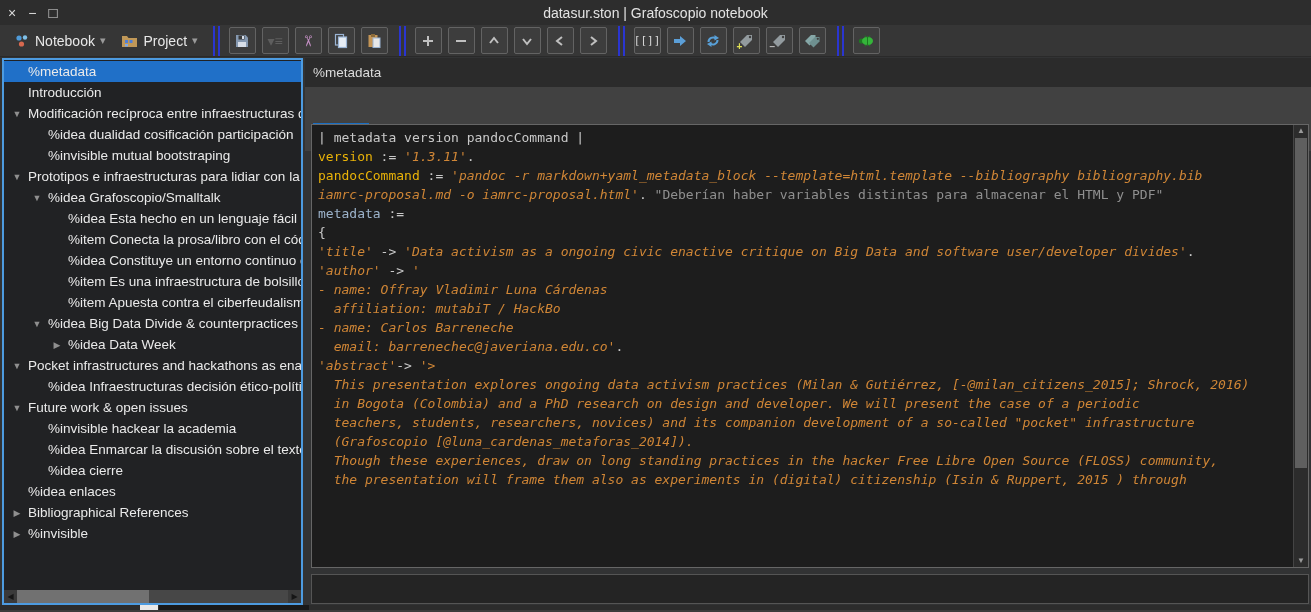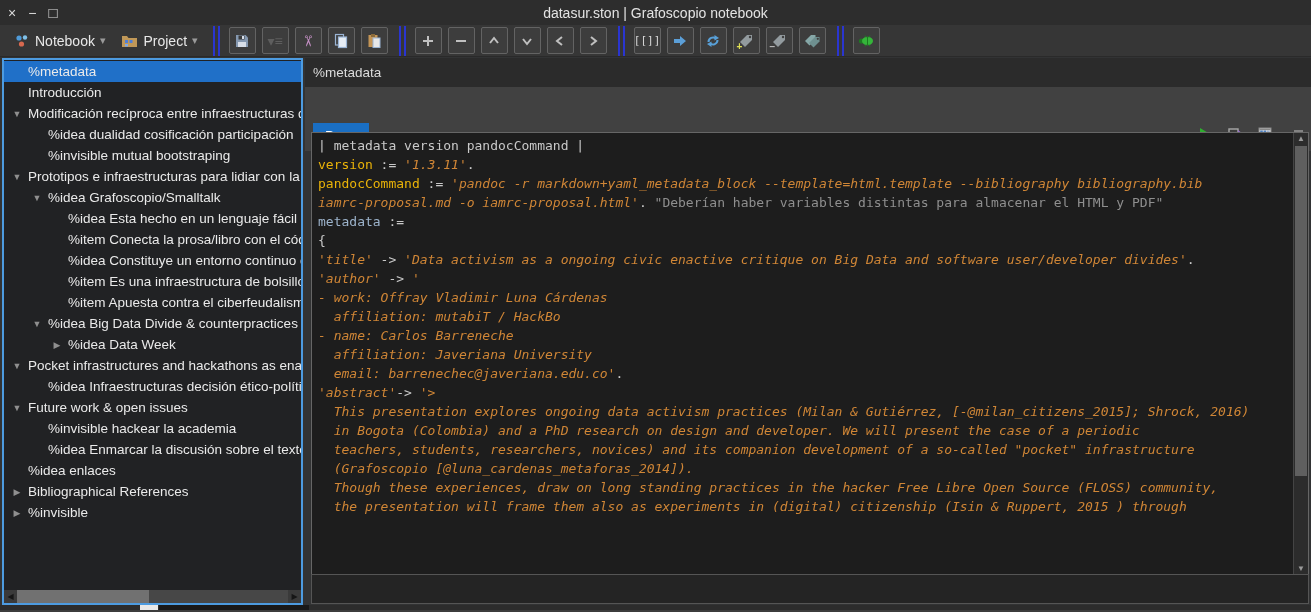--- a/index.html
+++ b/index.html
@@ -44,21 +44,21 @@
   
   .rpane{position:absolute;left:305px;top:58px;width:1006px;height:547px;}
   .node-title-bar{position:absolute;left:0;top:0;width:100%;height:29px;background:#2b2b2b;
     color:#dcdcdc;font-size:13.5px;display:flex;align-items:center;padding-left:8px;box-sizing:border-box;}
   .tabstrip{position:absolute;left:0;top:29px;width:100%;height:64px;background:#414141;}
   .tab{position:absolute;left:8px;top:36px;height:25px;background:#1a6fc4;color:#fff;font-size:13.5px;
     display:flex;align-items:center;padding:0 12px;}
   .strip-icons{position:absolute;right:6px;top:38px;display:flex;align-items:center;gap:10px;}
   .strip-icons .sic{width:20px;height:18px;display:flex;align-items:center;justify-content:center;}
   
-  .code-panel{position:absolute;left:6px;top:74px;width:998px;height:444px;background:#1d1d1d;
+  .code-panel{position:absolute;left:6px;top:66px;width:998px;height:444px;background:#1d1d1d;
     border:1px solid #666;box-sizing:border-box;}
   .code-content{position:absolute;left:0;top:0;right:14px;bottom:0;overflow:hidden;padding:3px 0 0 6px;}
   .code-line{height:19px;line-height:19px;font-family:"DejaVu Sans Mono",monospace;font-size:13px;white-space:pre;}
   .tk-p{color:#c9c9c9;}
   .tk-s{color:#d08636;font-style:italic;}
   .tk-o{color:#eab308;}
   .tk-c{color:#8f8f8f;}
   .tk-v{color:#9db4cc;}
   .vscroll{position:absolute;right:0;top:0;width:14px;bottom:0;background:#2c2c2c;border-left:1px solid #444;}
   .vs-up,.vs-down{position:absolute;left:0;width:14px;height:12px;color:#9a9a9a;font-size:8px;text-align:center;line-height:12px;}
@@ -304,20 +304,24 @@
         <span class="tree-arrow" style="margin-left: 6px;">▼</span>
         <span class="tree-label">Future work &amp; open issues</span>
       </div>
       <div class="tree-row">
         <span class="tree-arrow" style="margin-left: 26px;"></span>
         <span class="tree-label">%invisible hackear la academia</span>
       </div>
       <div class="tree-row">
         <span class="tree-arrow" style="margin-left: 26px;"></span>
         <span class="tree-label">%idea Enmarcar la discusión sobre el texto y pla</span>
+      </div>
+      <div class="tree-row">
+        <span class="tree-arrow" style="margin-left: 26px;"></span>
+        <span class="tree-label">%idea cierre</span>
       </div>
       <div class="tree-row">
         <span class="tree-arrow" style="margin-left: 6px;"></span>
         <span class="tree-label">%idea enlaces</span>
       </div>
       <div class="tree-row">
         <span class="tree-arrow" style="margin-left: 6px;">▶</span>
         <span class="tree-label">Bibliographical References</span>
       </div>
       <div class="tree-row">
@@ -376,24 +380,23 @@
   <div class="code-panel">
     <div class="code-content">
         <div class="code-line"><span class="tk-p">| metadata version pandocCommand |</span></div>
         <div class="code-line"><span class="tk-o">version</span><span class="tk-p"> := </span><span class="tk-s">'1.3.11'</span><span class="tk-p">.</span></div>
         <div class="code-line"><span class="tk-o">pandocCommand</span><span class="tk-p"> := </span><span class="tk-s">'pandoc -r markdown+yaml_metadata_block --template=html.template --bibliography bibliography.bib</span></div>
         <div class="code-line"><span class="tk-s">iamrc-proposal.md -o iamrc-proposal.html'</span><span class="tk-p">. </span><span class="tk-c">"Deberían haber variables distintas para almacenar el HTML y PDF"</span></div>
         <div class="code-line"><span class="tk-v">metadata</span><span class="tk-p"> := </span></div>
         <div class="code-line"><span class="tk-p">{</span></div>
         <div class="code-line"><span class="tk-s">'title'</span><span class="tk-p"> -&gt; </span><span class="tk-s">'Data activism as a ongoing civic enactive critique on Big Data and software user/developer divides'</span><span class="tk-p">.</span></div>
         <div class="code-line"><span class="tk-s">'author'</span><span class="tk-p"> -&gt; </span><span class="tk-s">'</span></div>
-        <div class="code-line"><span class="tk-s">- work: Offray Vladimir Luna Cárdenas</span></div>
+        <div class="code-line"><span class="tk-s">- name: Offray Vladimir Luna Cárdenas</span></div>
         <div class="code-line"><span class="tk-s">  affiliation: mutabiT / HackBo</span></div>
         <div class="code-line"><span class="tk-s">- name: Carlos Barreneche</span></div>
-        <div class="code-line"><span class="tk-s">  affiliation: Javeriana University</span></div>
         <div class="code-line"><span class="tk-s">  email: barrenechec@javeriana.edu.co'</span><span class="tk-p">.</span></div>
         <div class="code-line"><span class="tk-s">'abstract'</span><span class="tk-p">-&gt; </span><span class="tk-s">'&gt;</span></div>
         <div class="code-line"><span class="tk-s">  This presentation explores ongoing data activism practices (Milan &amp; Gutiérrez, [-@milan_citizens_2015]; Shrock, 2016)</span></div>
         <div class="code-line"><span class="tk-s">  in Bogota (Colombia) and a PhD research on design and developer. We will present the case of a periodic</span></div>
         <div class="code-line"><span class="tk-s">  teachers, students, researchers, novices) and its companion development of a so-called "pocket" infrastructure</span></div>
         <div class="code-line"><span class="tk-s">  (Grafoscopio [@luna_cardenas_metaforas_2014]).</span></div>
         <div class="code-line"><span class="tk-s">  Though these experiences, draw on long standing practices in the hacker Free Libre Open Source (FLOSS) community,</span></div>
         <div class="code-line"><span class="tk-s">  the presentation will frame them also as experiments in (digital) citizenship (Isin &amp; Ruppert, 2015 ) through</span></div>
       </div>
     <div class="vscroll">

